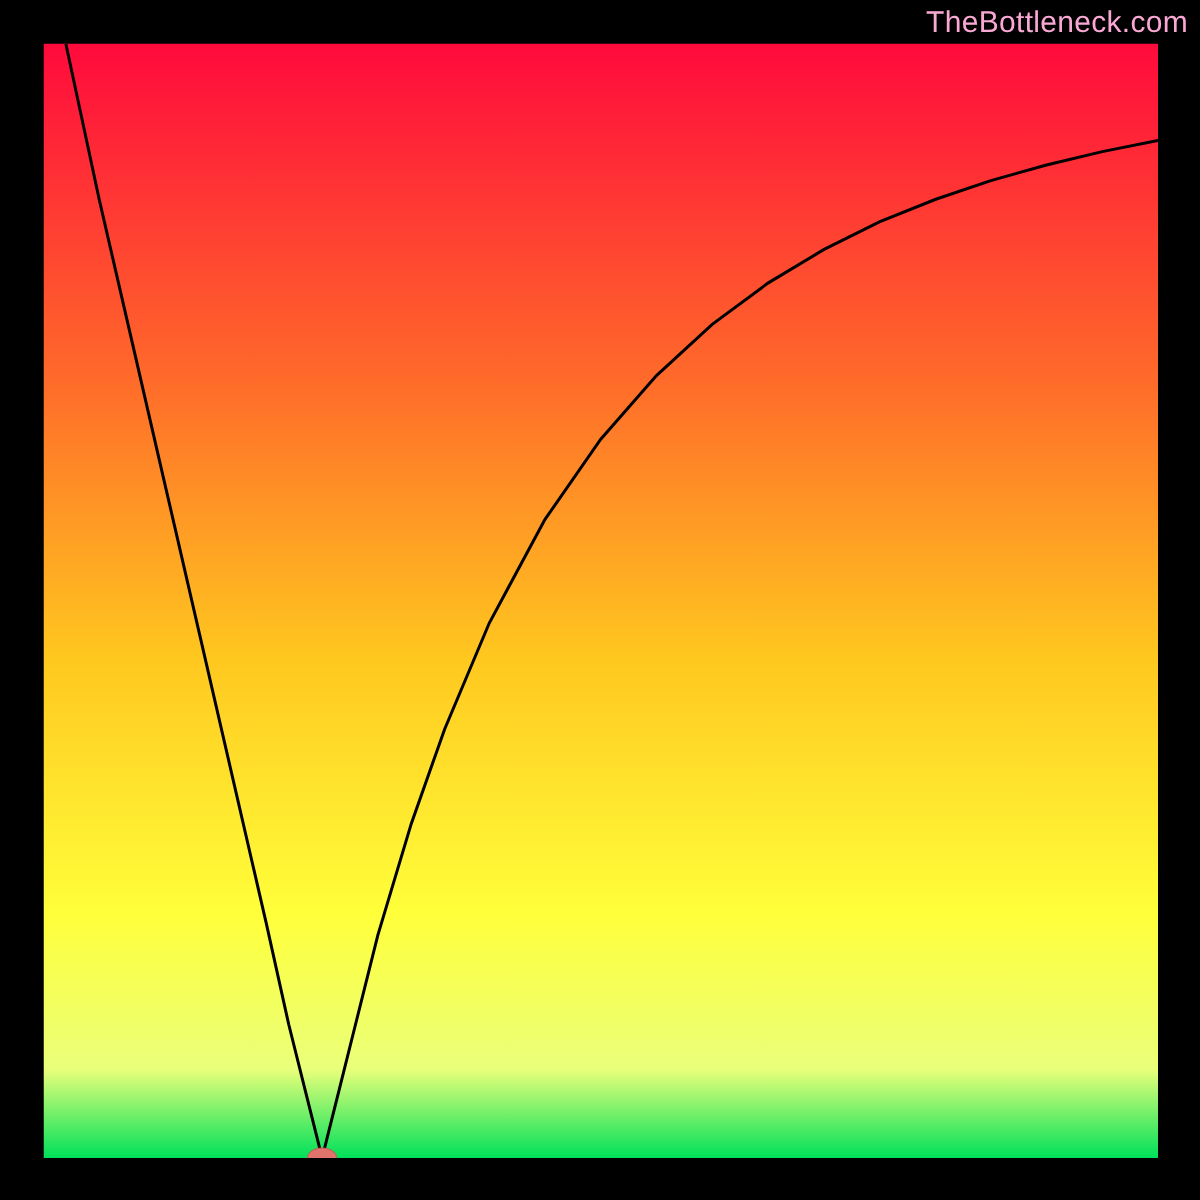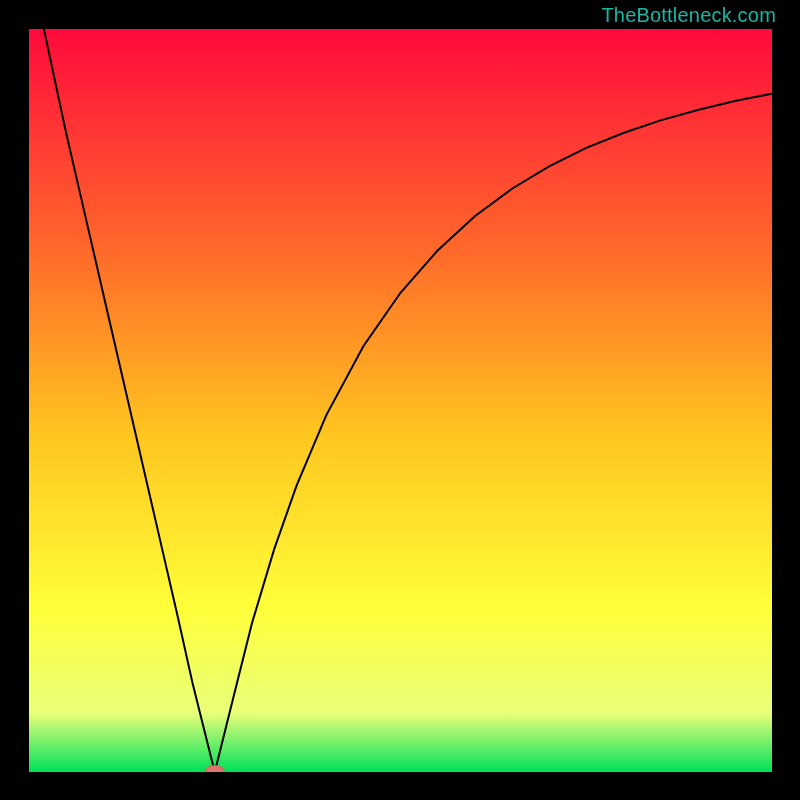--- a/index.html
+++ b/index.html
@@ -25,22 +25,22 @@
     height: 743px;
   }
   .plot svg {
     display: block;
     width: 743px;
     height: 743px;
   }
   .watermark {
     position: absolute;
     top: 4px;
-    right: 24px;
-    color: #14b8a6;
+    right: 8px;
+    color: #f9a8d4;
     font-size: 20px;
     letter-spacing: 0.2px;
     font-weight: 400;
     user-select: none;
   }
 </style>
 </head>
 <body>
 
 <div class="stage">

